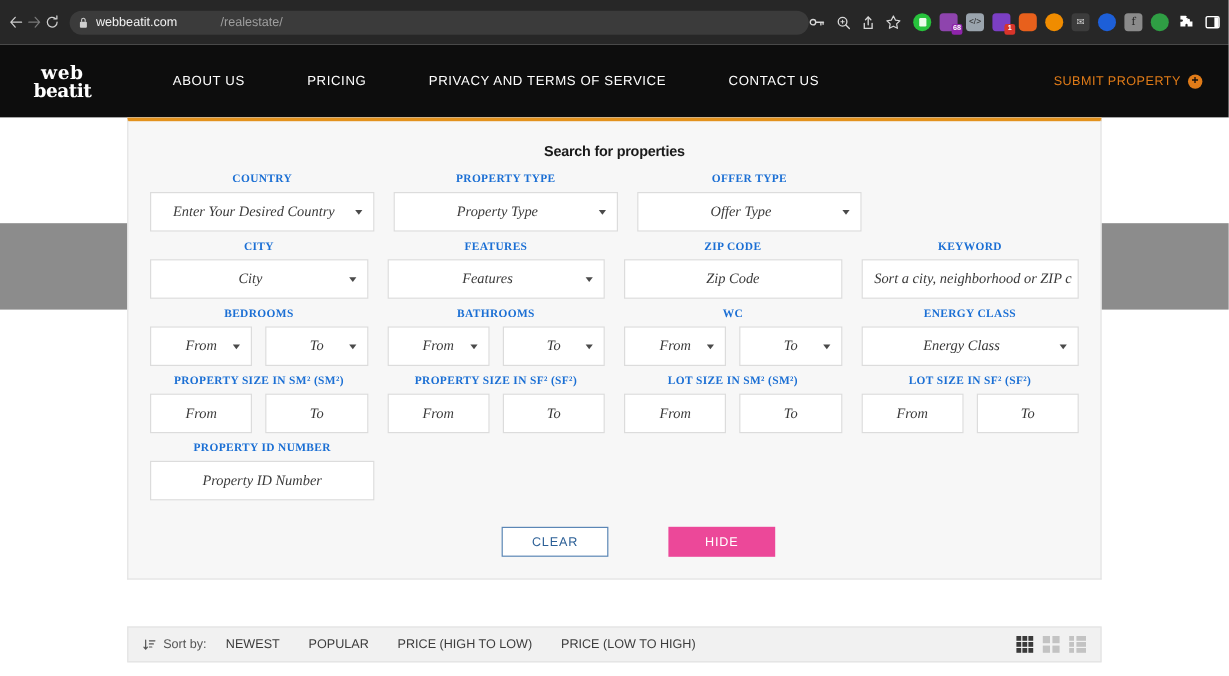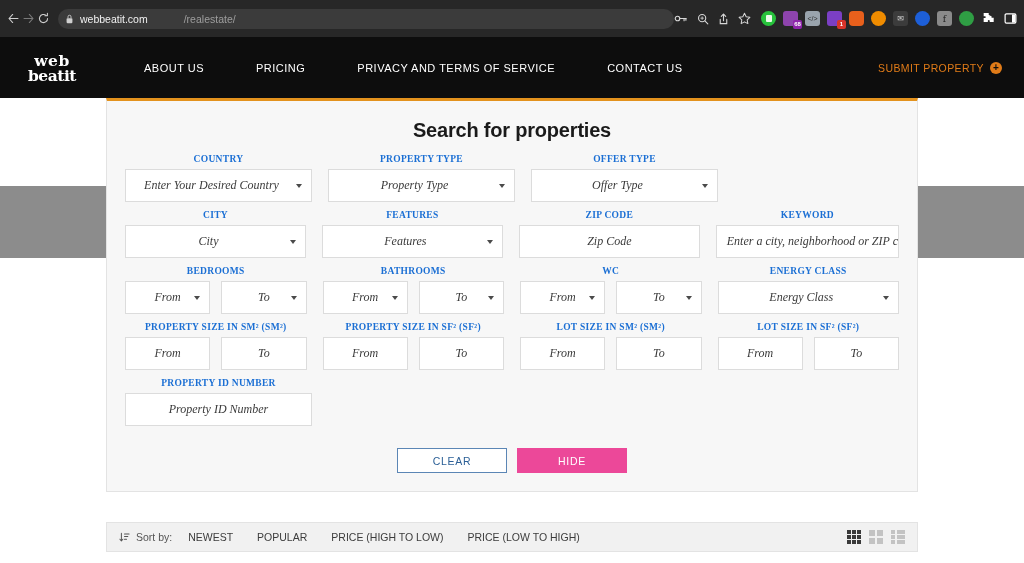--- a/index.html
+++ b/index.html
@@ -154,21 +154,21 @@
     position: absolute;
     top: 0px; left: 106px;
     width: 812px;
     background: #f7f7f7;
     border: 1px solid #e3e3e3;
     border-top: 3px solid #e3921d;
     padding: 10px 10px 0 10px;
   }
   .panel-title {
     text-align: center;
-    font-size: 20px;
+    font-size: 12px;
     font-weight: bold;
     color: #1a1a1a;
     margin: 8px 0 12px 0;
     letter-spacing: -0.2px;
   }
   .row {
     display: flex;
     margin-bottom: 8px;
   }
   .col {
@@ -217,24 +217,25 @@
   .ctl.wide-sel { padding-right: 14px; }
 
   
   .btn-row {
     display: flex;
     justify-content: center;
     gap: 10px;
     margin: 22px 0 18px 0;
   }
   .btn {
-    width: 110px; height: 25px;
+    width: 89px; height: 25px;
     display: flex; align-items: center; justify-content: center;
     font-size: 10.5px;
     letter-spacing: 0.7px;
+    margin-left: 40px;
   }
   .btn-clear {
     background: #ffffff;
     border: 1px solid #5b86b5;
     color: #2b5f96;
   }
   .btn-hide {
     background: #ec4899;
     color: #ffffff;
   }
@@ -471,21 +472,21 @@
         <div class="inputs">
           <div class="ctl text-ctl">
             <span>Zip Code</span>
           </div>
         </div>
       </div>
       <div class="col">
         <div class="field-label">KEYWORD</div>
         <div class="inputs">
           <div class="ctl text-ctl keyword">
-            <span>Enter a city, neighborhood or ZIP c</span>
+            <span>Sort a city, neighborhood or ZIP c</span>
           </div>
         </div>
       </div>
     </div>
 
     <div class="row">
       <div class="col">
         <div class="field-label">BEDROOMS</div>
         <div class="inputs">
           <div class="ctl">

